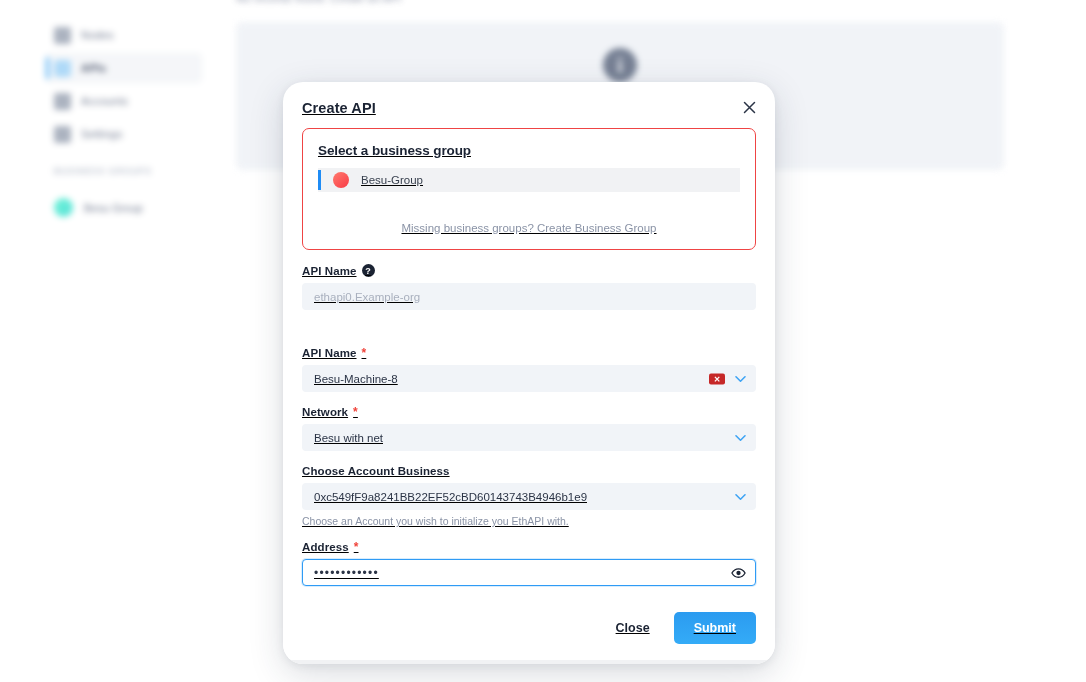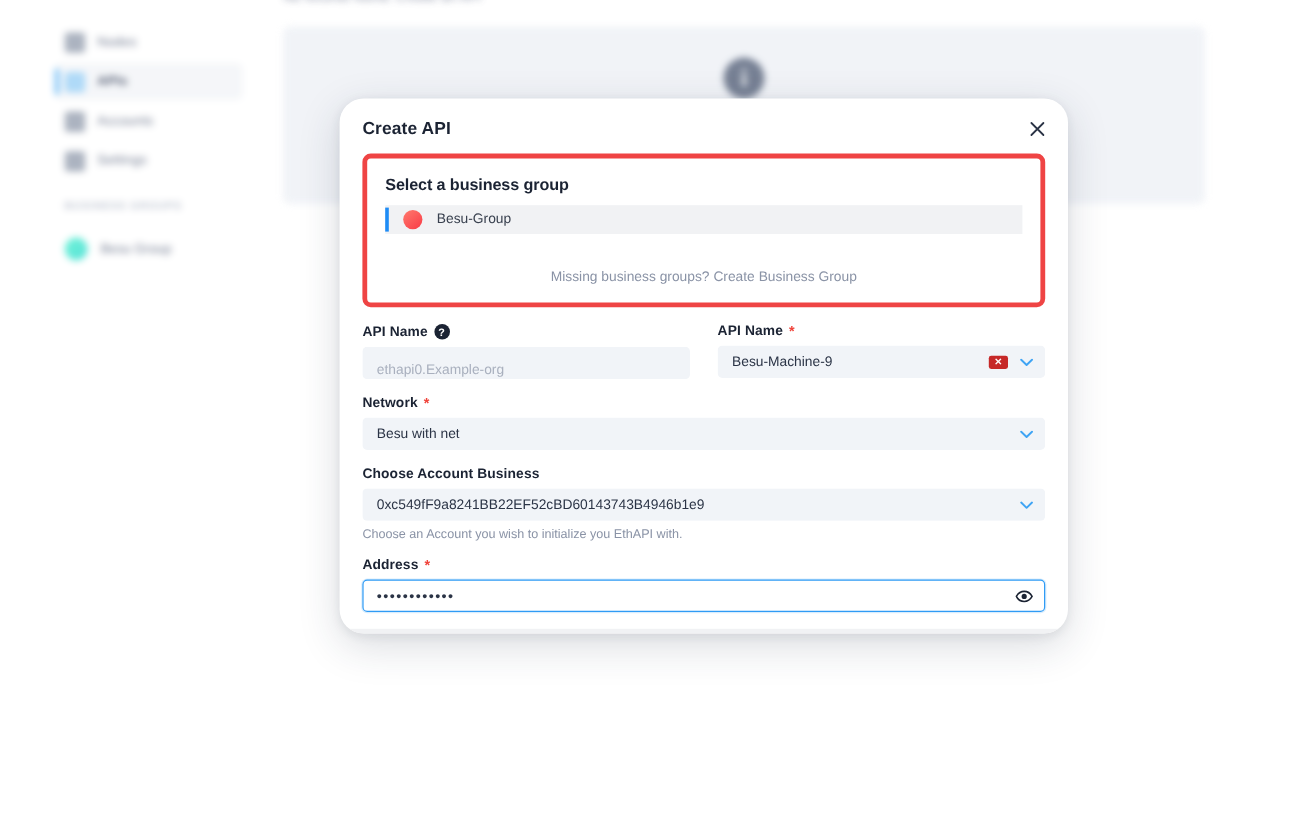--- a/index.html
+++ b/index.html
@@ -124,25 +124,26 @@
     font-family: "Liberation Serif", serif;
     display: flex;
     align-items: center;
     justify-content: center;
   }
 
   
   .modal {
     position: absolute;
     left: 283px; top: 82px;
-    width: 607px;
+    width: 492px;
     background: #ffffff;
     border-radius: 20px;
     box-shadow: 0 10px 34px rgba(35,45,70,.17), 0 2px 8px rgba(35,45,70,.08);
     overflow: hidden;
+    text-decoration: underline;
   }
 
   .modal-head {
     position: relative;
     padding: 18px 20px 8px 19px;
   }
   .modal-title {
     font-size: 14.5px;
     font-weight: 700;
     color: #1b2333;
@@ -157,21 +158,21 @@
     justify-content: center;
     color: #2b3446;
     cursor: pointer;
   }
   .modal-close svg { display: block; }
 
   .modal-body { padding: 4px 19px 0 19px; }
 
   
   .bg-panel {
-    border: 4px solid #ef4444;
+    border: 1px solid #ef4444;
     border-radius: 7px;
     padding: 14px 15px 13px 15px;
     background: #fff;
   }
   .bg-panel-title {
     font-size: 13.5px;
     font-weight: 700;
     color: #1b2333;
     letter-spacing: -.1px;
     margin-bottom: 10px;
@@ -211,20 +212,21 @@
     font-size: 11.5px;
     color: #8a93a6;
     cursor: pointer;
   }
 
   
   .form { padding-top: 14px; }
   .row2 {
     display: flex;
     gap: 23px;
+    flex-direction: column;
   }
   .fld { flex: 1 1 0; min-width: 0; margin-bottom: 14px; }
   .fld.full { width: 100%; }
 
   .lbl {
     display: flex;
     align-items: center;
     gap: 5px;
     font-size: 11.5px;
     font-weight: 700;
@@ -254,21 +256,21 @@
     border: 1px solid transparent;
     border-radius: 4px;
     display: flex;
     align-items: center;
     padding: 0 11px;
     font-size: 11.5px;
     color: #2b3446;
     cursor: pointer;
   }
   .ctrl.input { cursor: text; }
-  .ctrl.placeholder { color: #a9b0be; align-items: flex-end; }
+  .ctrl.placeholder { color: #a9b0be; }
   .ctrl.focused {
     background: #ffffff;
     border-color: #2f9bf5;
     box-shadow: 0 0 0 1px rgba(47,155,245,.18);
   }
   .ctrl .val { white-space: nowrap; overflow: hidden; text-overflow: ellipsis; }
 
   .chev {
     position: absolute;
     right: 9px; top: 50%;
@@ -426,21 +428,21 @@
               <span class="val">ethapi0.Example-org</span>
             </div>
           </div>
 
           <div class="fld">
             <div class="lbl">
               <span>API Name</span>
               <span class="req">*</span>
             </div>
             <div class="ctrl">
-              <span class="val">Besu-Machine-9</span>
+              <span class="val">Besu-Machine-8</span>
               <span class="clear-badge">✕</span>
               <span class="chev">
                 <svg width="11" height="7" viewBox="0 0 11 7" fill="none" stroke="currentColor" stroke-width="1.6" stroke-linecap="round" stroke-linejoin="round">
                     <path d="M1 1.3 L5.5 5.7 L10 1.3"></path>
                   </svg>
               </span>
             </div>
           </div>
         </div>
 
@@ -489,16 +491,20 @@
                 <path d="M1 5.5 C3 1.8 5.4 1 8 1 C10.6 1 13 1.8 15 5.5 C13 9.2 10.6 10 8 10 C5.4 10 3 9.2 1 5.5 Z"></path>
                 <circle cx="8" cy="5.5" r="2.3" fill="currentColor" stroke="none"></circle>
               </svg>
             </span>
           </div>
         </div>
 
       </div>
     </div>
 
+    <div class="modal-foot">
+      <button class="btn-close">Close</button>
+      <button class="btn-submit">Submit</button>
+    </div>
     <div class="foot-edge"></div>
   </div>
 
 </div>
 
 </body></html>

